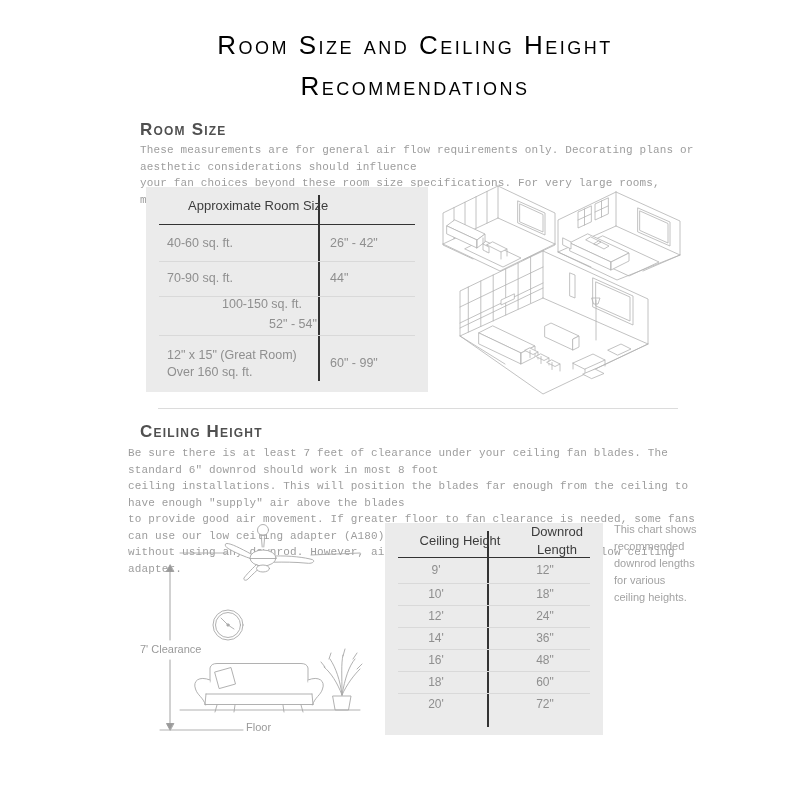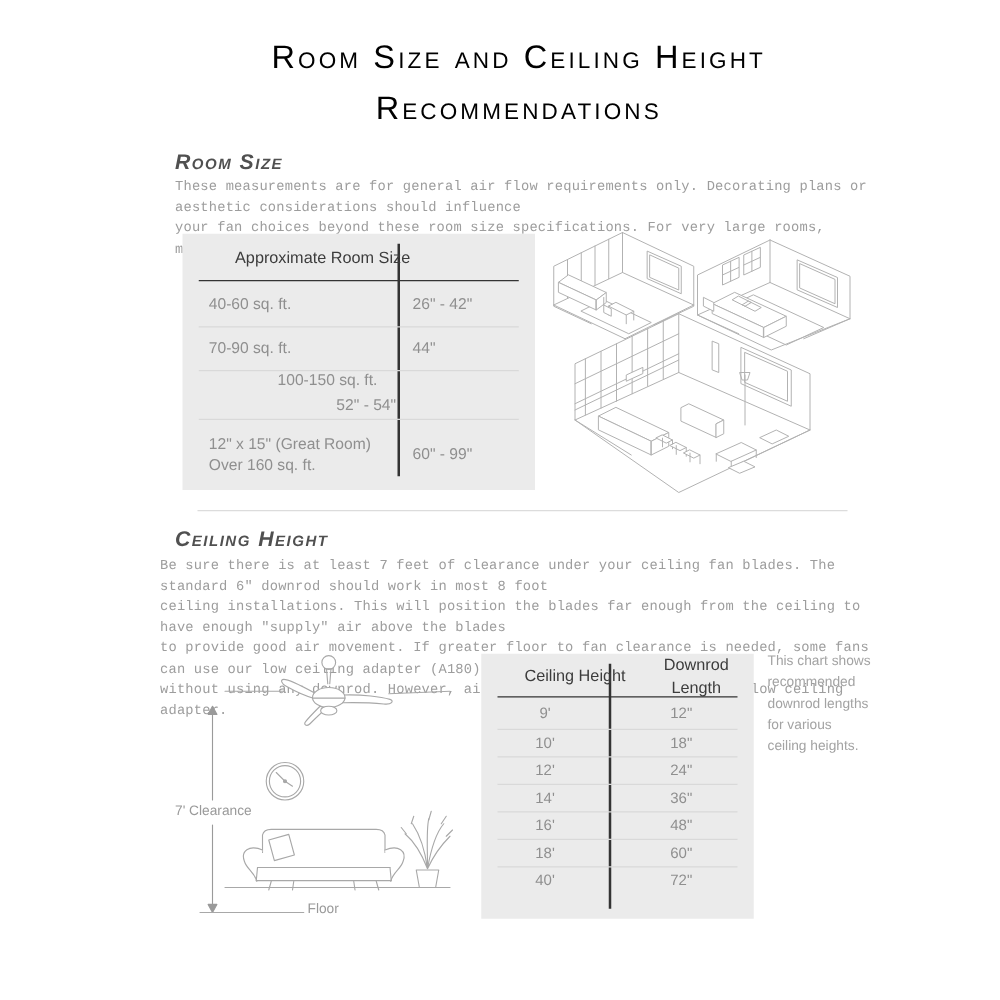--- a/index.html
+++ b/index.html
@@ -9,21 +9,21 @@
 
   
   .main-title{position:absolute;left:90px;width:650px;text-align:center;
 : small-caps;font-variant    color:#8b8b8b;font-size:26px;letter-spacing:2.5px;font-weight:400;}
   .main-title{font-variant:small-caps;}
   #title-line1{top:30px;}
   #title-line2{top:71px;}
 
   
   .section-heading{position:absolute;left:140px;font-variant:small-caps;
-    color:#505050;font-size:17px;font-weight:700;letter-spacing:1.2px;font-style:italic;}
+    color:#505050;font-size:17px;font-weight:700;letter-spacing:1.2px;}
   #rs-heading{top:120px;}
   #ch-heading{top:422px;}
 
   
   .body-text{position:absolute;color:#9d9d9d;font-size:11px;line-height:16.5px;
     letter-spacing:.15px;white-space:pre-line;font-family:Liberation Mono, monospace;}
   #rs-body{left:140px;top:142px;width:575px;}
   #ch-body{left:128px;top:445px;width:580px;}
   #dl-note{left:614px;top:521px;width:110px;position:absolute;color:#a3a3a3;
     font-size:11px;line-height:17px;white-space:pre-line;}
@@ -257,21 +257,21 @@
         </div>
         <div class="trow">
           <div class="tcell c0">16'</div>
           <div class="tcell c1">48"</div>
         </div>
         <div class="trow">
           <div class="tcell c0">18'</div>
           <div class="tcell c1">60"</div>
         </div>
         <div class="trow">
-          <div class="tcell c0">40'</div>
+          <div class="tcell c0">20'</div>
           <div class="tcell c1">72"</div>
         </div>
       </div>
   </div>
 
   <div id="dl-note">This chart shows
 recommended
 downrod lengths
 for various
 ceiling heights.</div>

